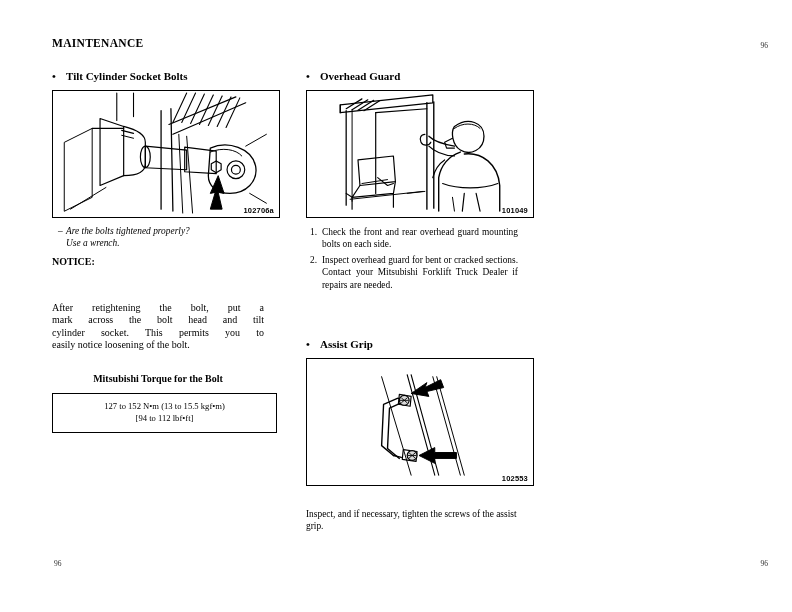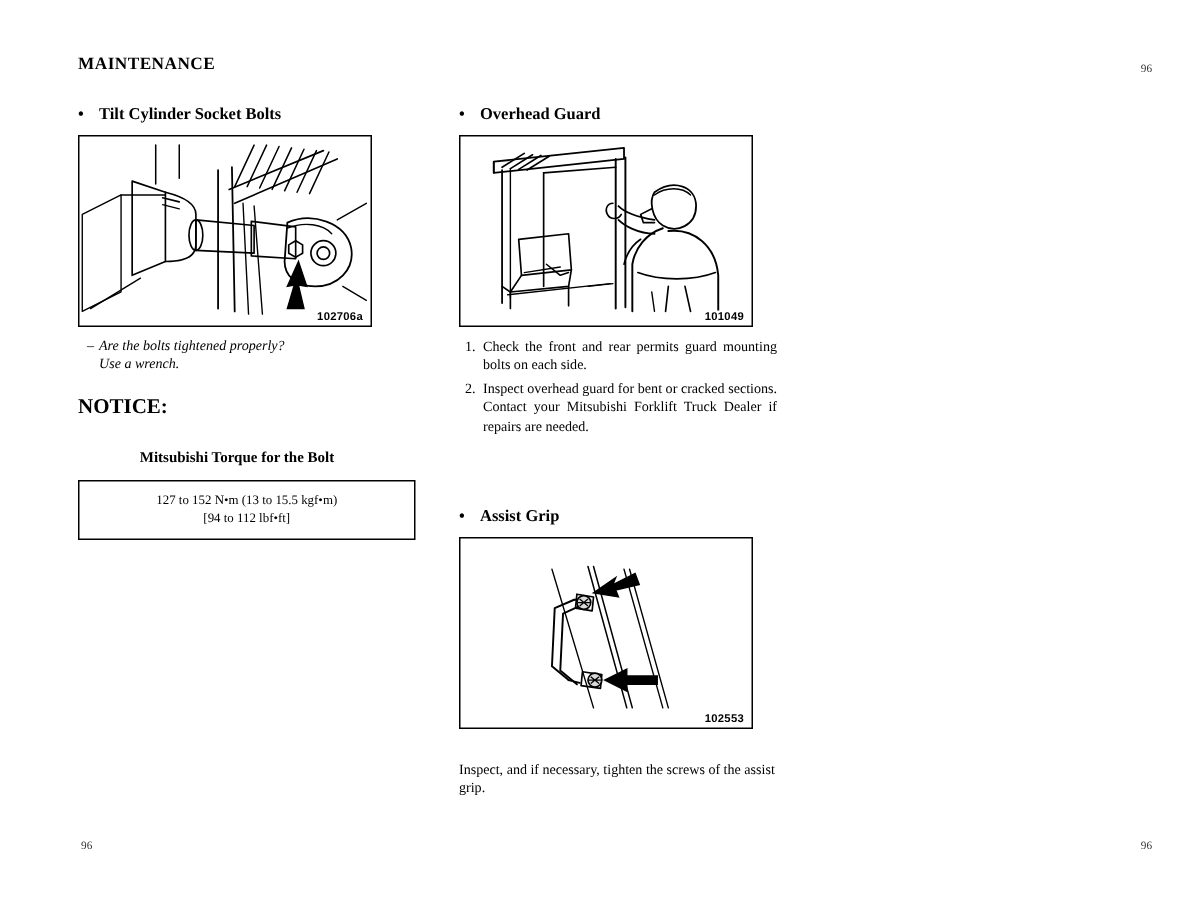--- a/index.html
+++ b/index.html
@@ -62,21 +62,21 @@
     font-size: 11px;
     line-height: 1;
     flex: 0 0 14px;
   }
   .section-head .htext { flex: 1 1 auto; }
 
   
   .figbox {
     position: relative;
     border: 1px solid #000;
-    width: 196px;
+    width: 228px;
     height: 128px;
     box-sizing: border-box;
     background: #fff;
     overflow: hidden;
   }
   .figbox svg { display: block; width: 100%; height: 100%; }
   .fig-id {
     position: absolute;
     right: 4px;
     bottom: 2px;
@@ -102,23 +102,24 @@
   .dash-item .mark {
     flex: 0 0 14px;
     text-align: left;
     padding-left: 6px;
     box-sizing: border-box;
   }
   .dash-item .txt { flex: 1 1 auto; font-style: italic; }
 
   .notice-block {
     display: flex;
-    margin-top: 16px;
-    font-size: 14px;
+    margin-top: 6px;
+    font-size: 10px;
     line-height: 12.4px;
+    flex-direction: column;
   }
   .notice-label {
     flex: 0 0 46px;
     font-weight: bold;
   }
   .notice-body {
     flex: 1 1 auto;
     text-align: justify;
     text-justify: inter-word;
   }
@@ -243,20 +244,26 @@
       <div class="dash-item">
         <span class="mark">–</span>
         <span class="txt">
           <span>Are the bolts tightened properly?</span><br>
           <span>Use a wrench.</span>
         </span>
       </div>
 
       <div class="notice-block">
         <span class="notice-label">NOTICE:</span>
+        <span class="notice-body">
+          <span class="jline">After retightening the bolt, put a</span>
+          <span class="jline">mark across the bolt head and tilt</span>
+          <span class="jline">cylinder socket. This permits you to</span>
+          <span class="jline last">easily notice loosening of the bolt.</span>
+        </span>
       </div>
     </div>
 
     <div class="torque-title">Mitsubishi Torque for the Bolt</div>
     <div class="torque-box">
       <div>127 to 152 N•m (13 to 15.5 kgf•m)</div>
       <div>[94 to 112 lbf•ft]</div>
     </div>
   </div>
 
@@ -314,21 +321,21 @@
 
           <path d="M128 94 C 144 100, 168 100, 184 94" stroke-width="1.2"></path>
         </g>
       </svg>
       <span class="fig-id">101049</span>
     </div>
 
     <div class="body-text" style="margin-top:8px;">
       <div class="num-item">
         <span class="num">1.</span>
-        <span class="txt">Check the front and rear permits guard mounting bolts on each side.</span>
+        <span class="txt">Check the front and rear overhead guard mounting bolts on each side.</span>
       </div>
       <div class="num-item">
         <span class="num">2.</span>
         <span class="txt">Inspect overhead guard for bent or cracked sections. Contact your Mitsubishi Forklift Truck Dealer if repairs are needed.</span>
       </div>
     </div>
 
     <div class="section-head" style="margin-top:47px;">
       <span class="bullet">•</span>
       <span class="htext">Assist Grip</span>

